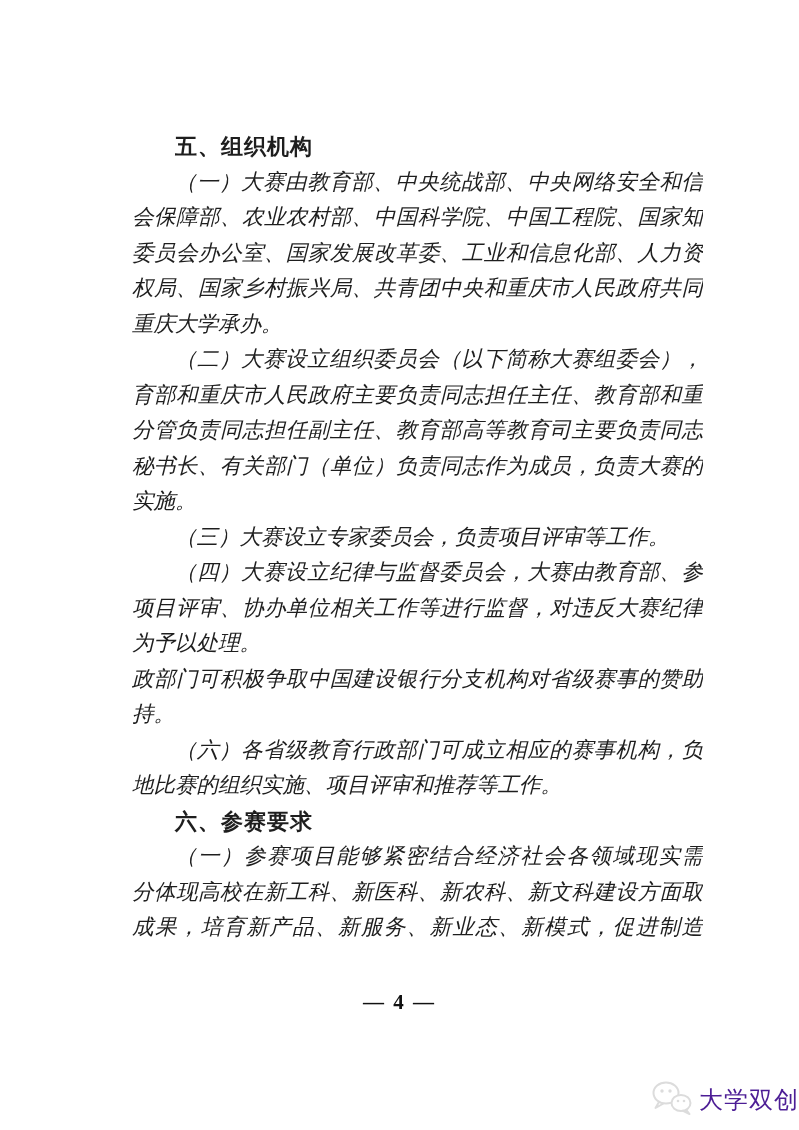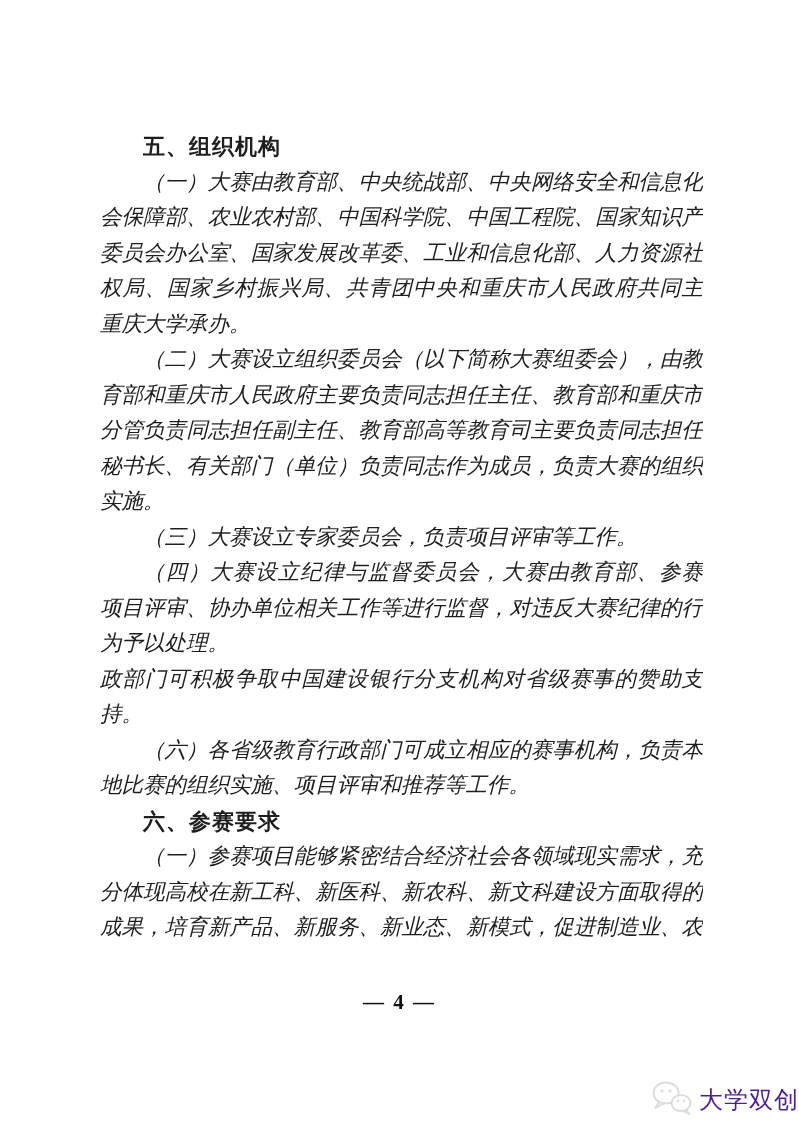--- a/index.html
+++ b/index.html
@@ -18,20 +18,21 @@
     left: 100px;
     top: 129px;
     width: 603px;
   }
   .line, .heading {
     height: 35.5px;
     line-height: 35.5px;
     font-size: 21.5px;
     white-space: nowrap;
     color: #1e1e1e;
+    margin-left: 32px;
   }
   .line {
     white-space: normal;
     text-align: justify;
     text-align-last: justify;
     text-justify: inter-character;
     overflow: hidden;
     font-style: italic;
   }
   .line.last { text-align-last: left; }

